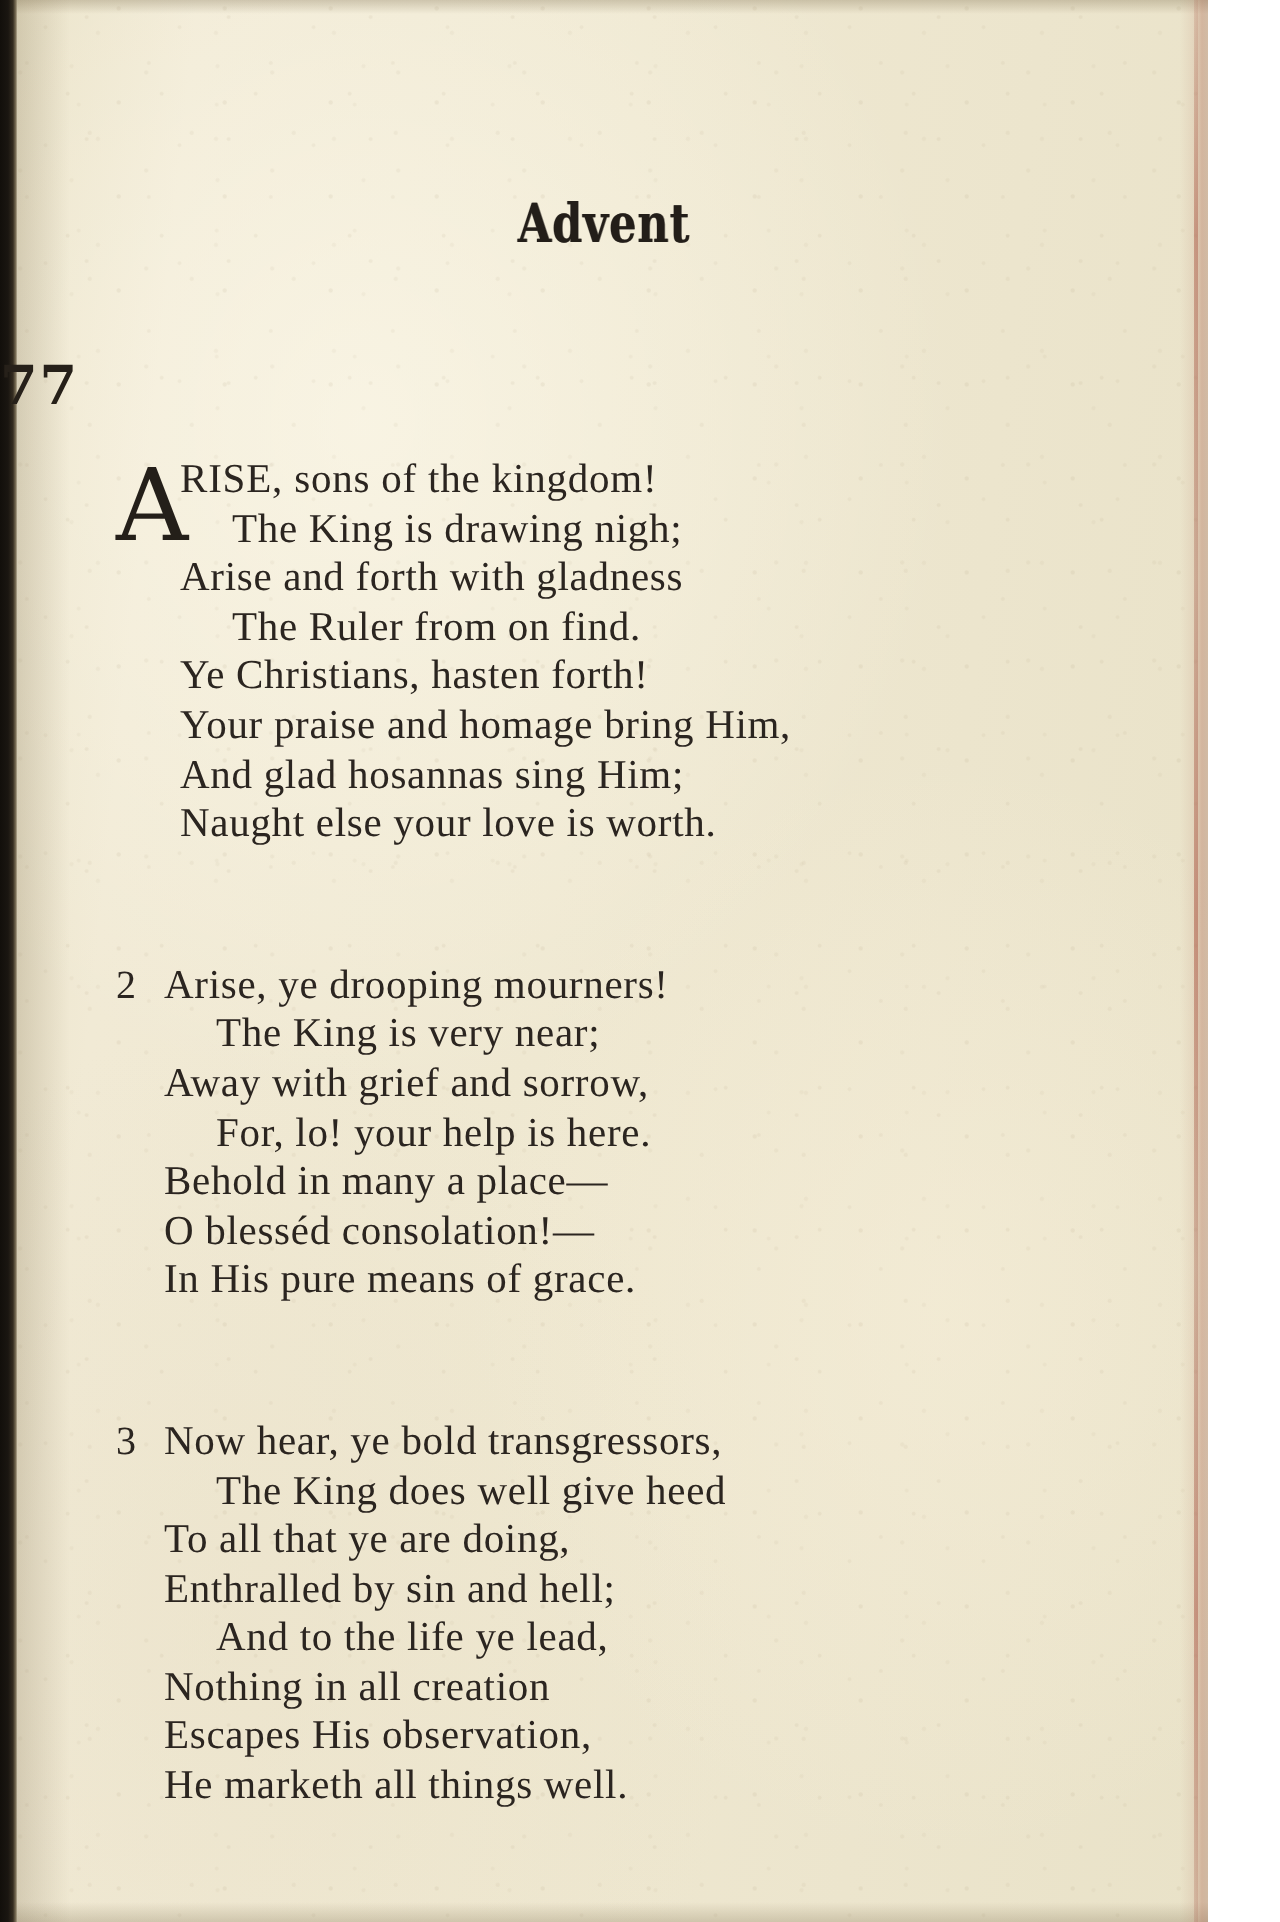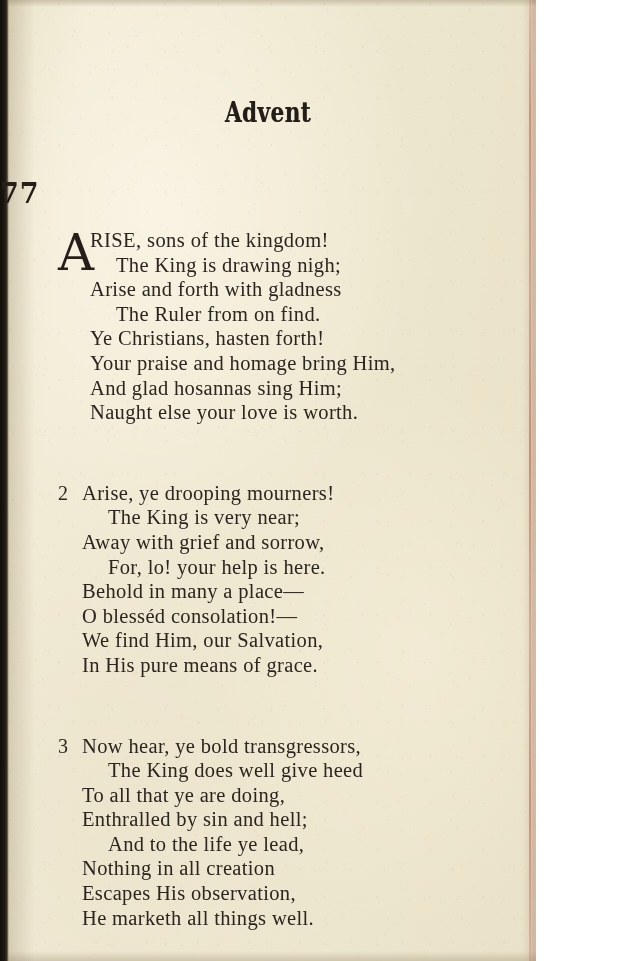--- a/index.html
+++ b/index.html
@@ -7,21 +7,21 @@
     padding: 0;
     background: #ffffff;
   }
   body {
     font-family: "Liberation Serif", serif;
   }
 
   
   .scan {
     position: relative;
-    width: 536px;
+    width: 604px;
     height: 961px;
     overflow: hidden;
     background: #14b8a6;
   }
 
   
   .paper {
     position: absolute;
     inset: 0;
     background:
@@ -225,21 +225,20 @@
         </div>
         <div class="stanza">
           <div class="verse-num">2</div>
           <ul class="lines">
             <li class="line">Arise, ye drooping mourners!</li>
             <li class="line indent">The King is very near;</li>
             <li class="line">Away with grief and sorrow,</li>
             <li class="line indent">For, lo! your help is here.</li>
             <li class="line">Behold in many a place—</li>
             <li class="line">O blesséd consolation!—</li>
-            <li class="line">We find Him, our Salvation,</li>
             <li class="line">In His pure means of grace.</li>
           </ul>
         </div>
         <div class="stanza">
           <div class="verse-num">3</div>
           <ul class="lines">
             <li class="line">Now hear, ye bold transgressors,</li>
             <li class="line indent">The King does well give heed</li>
             <li class="line">To all that ye are doing,</li>
             <li class="line">Enthralled by sin and hell;</li>

